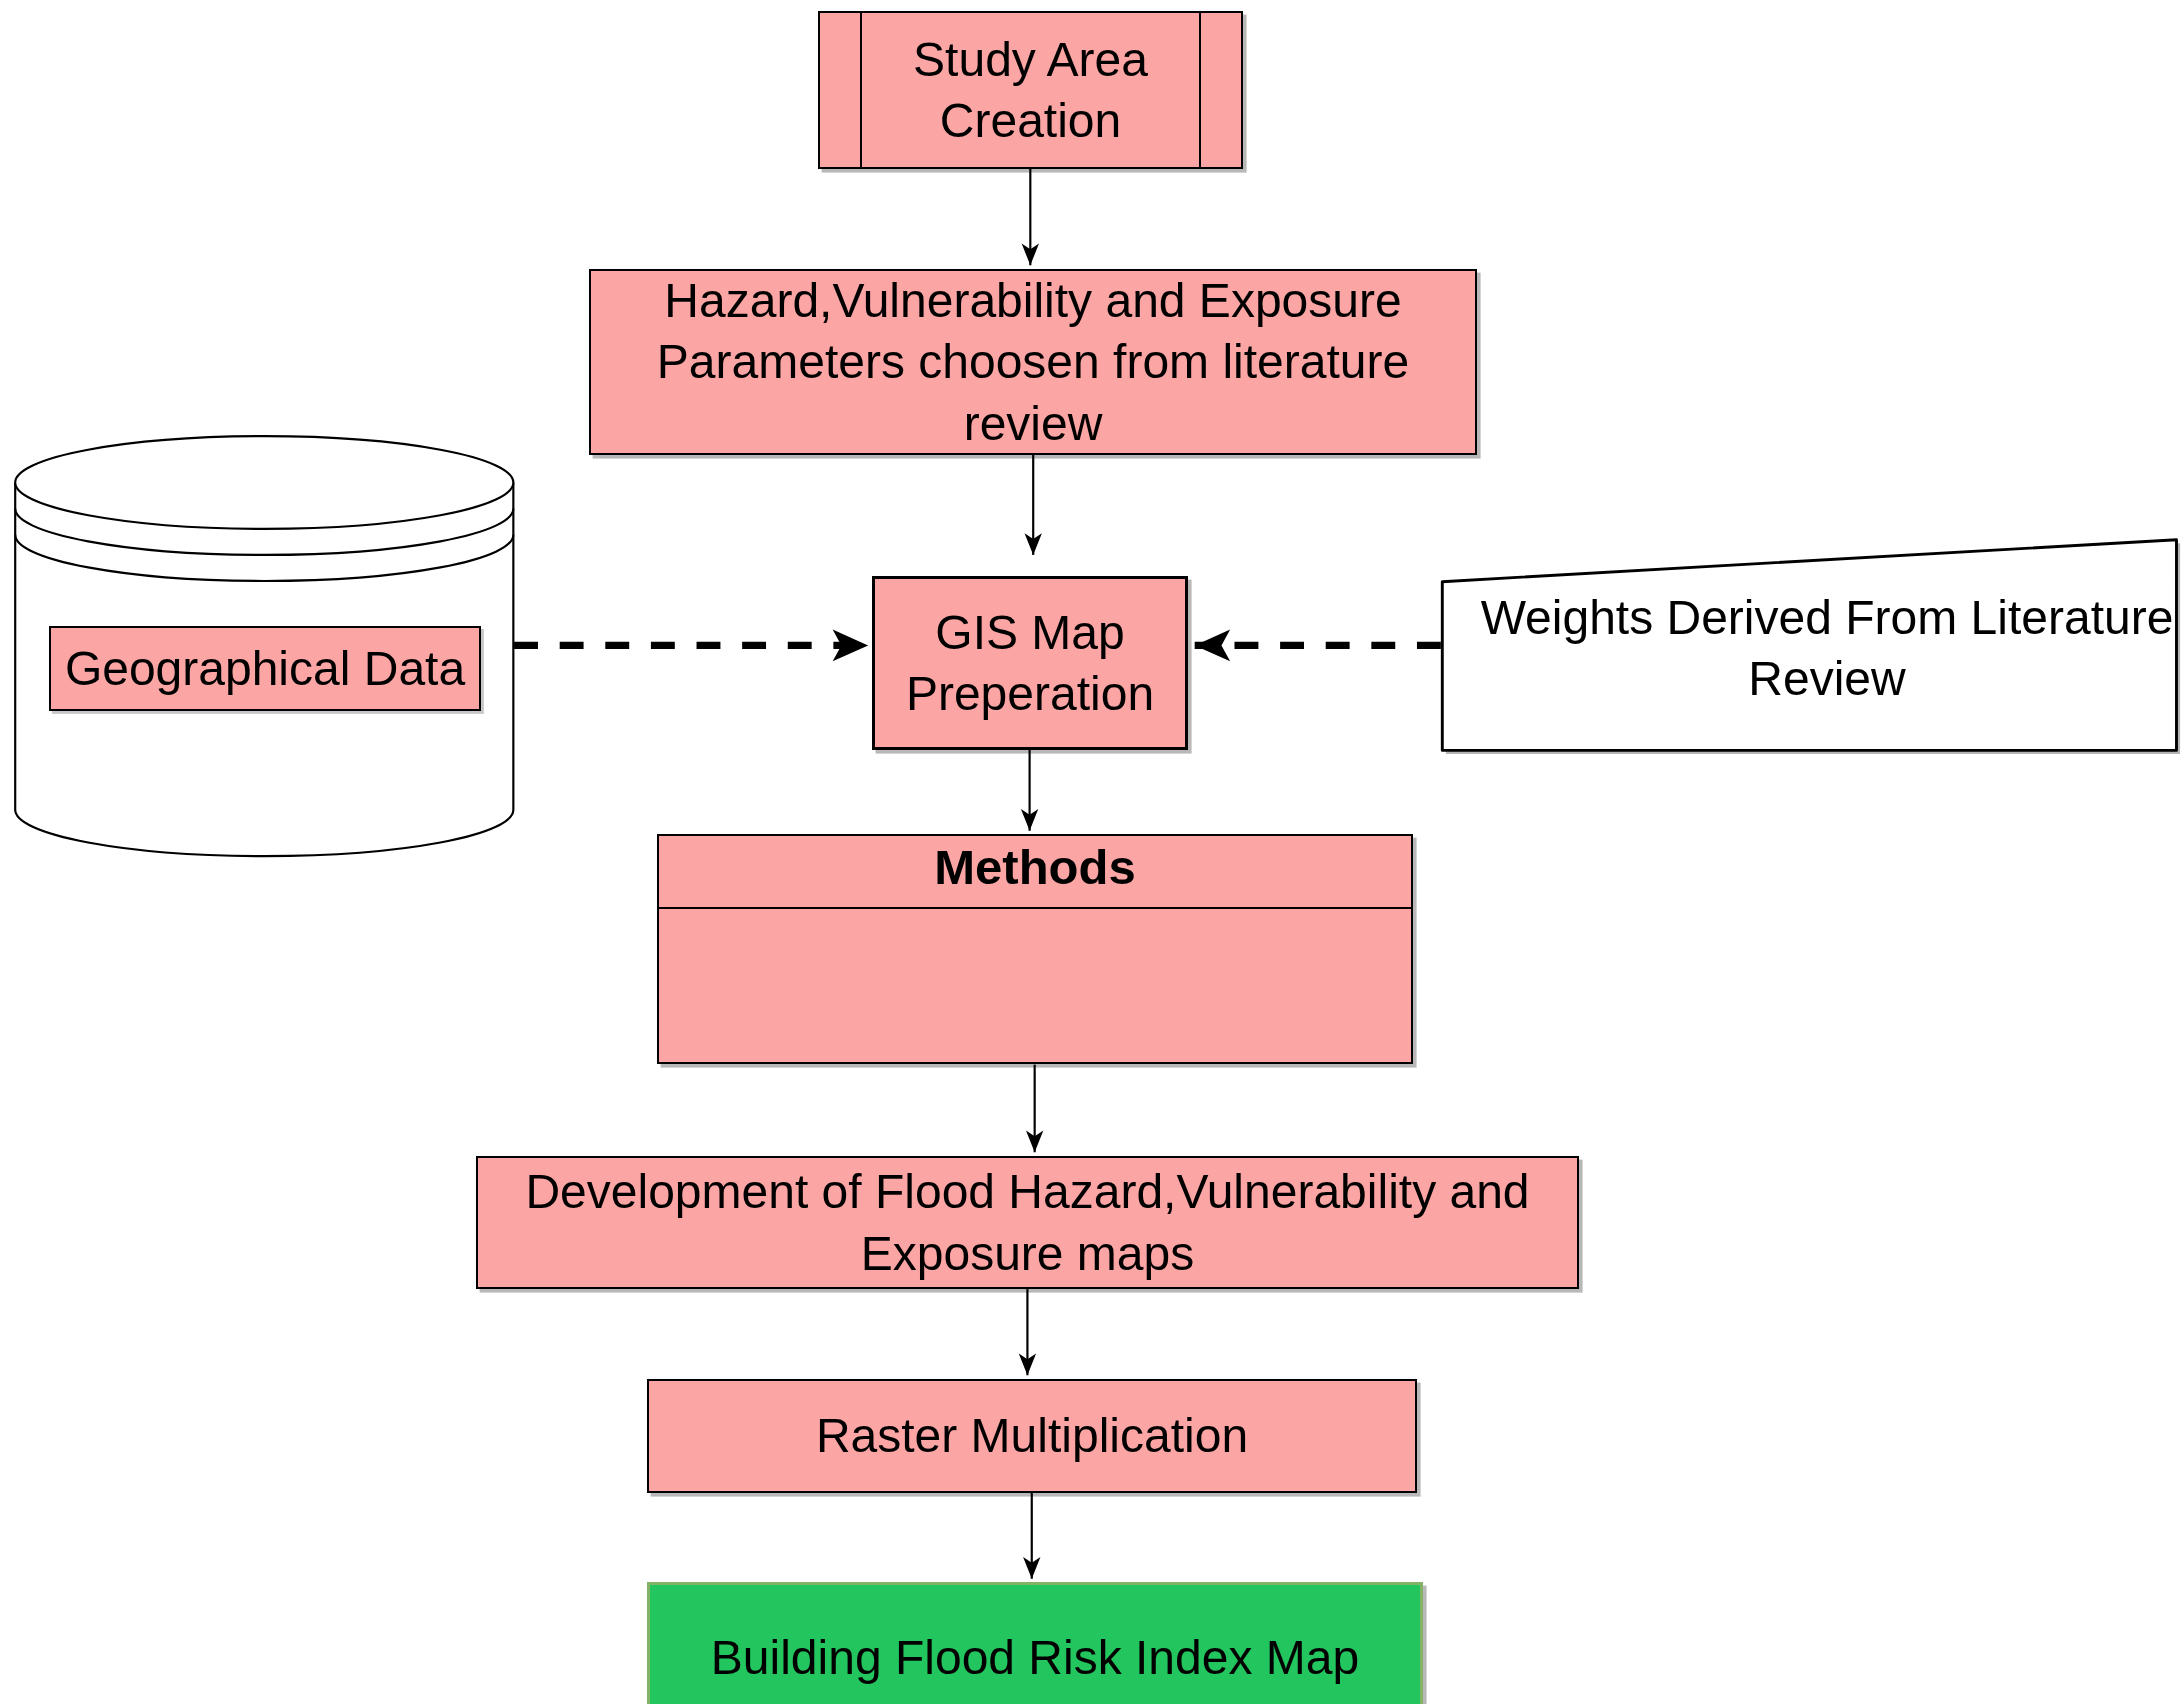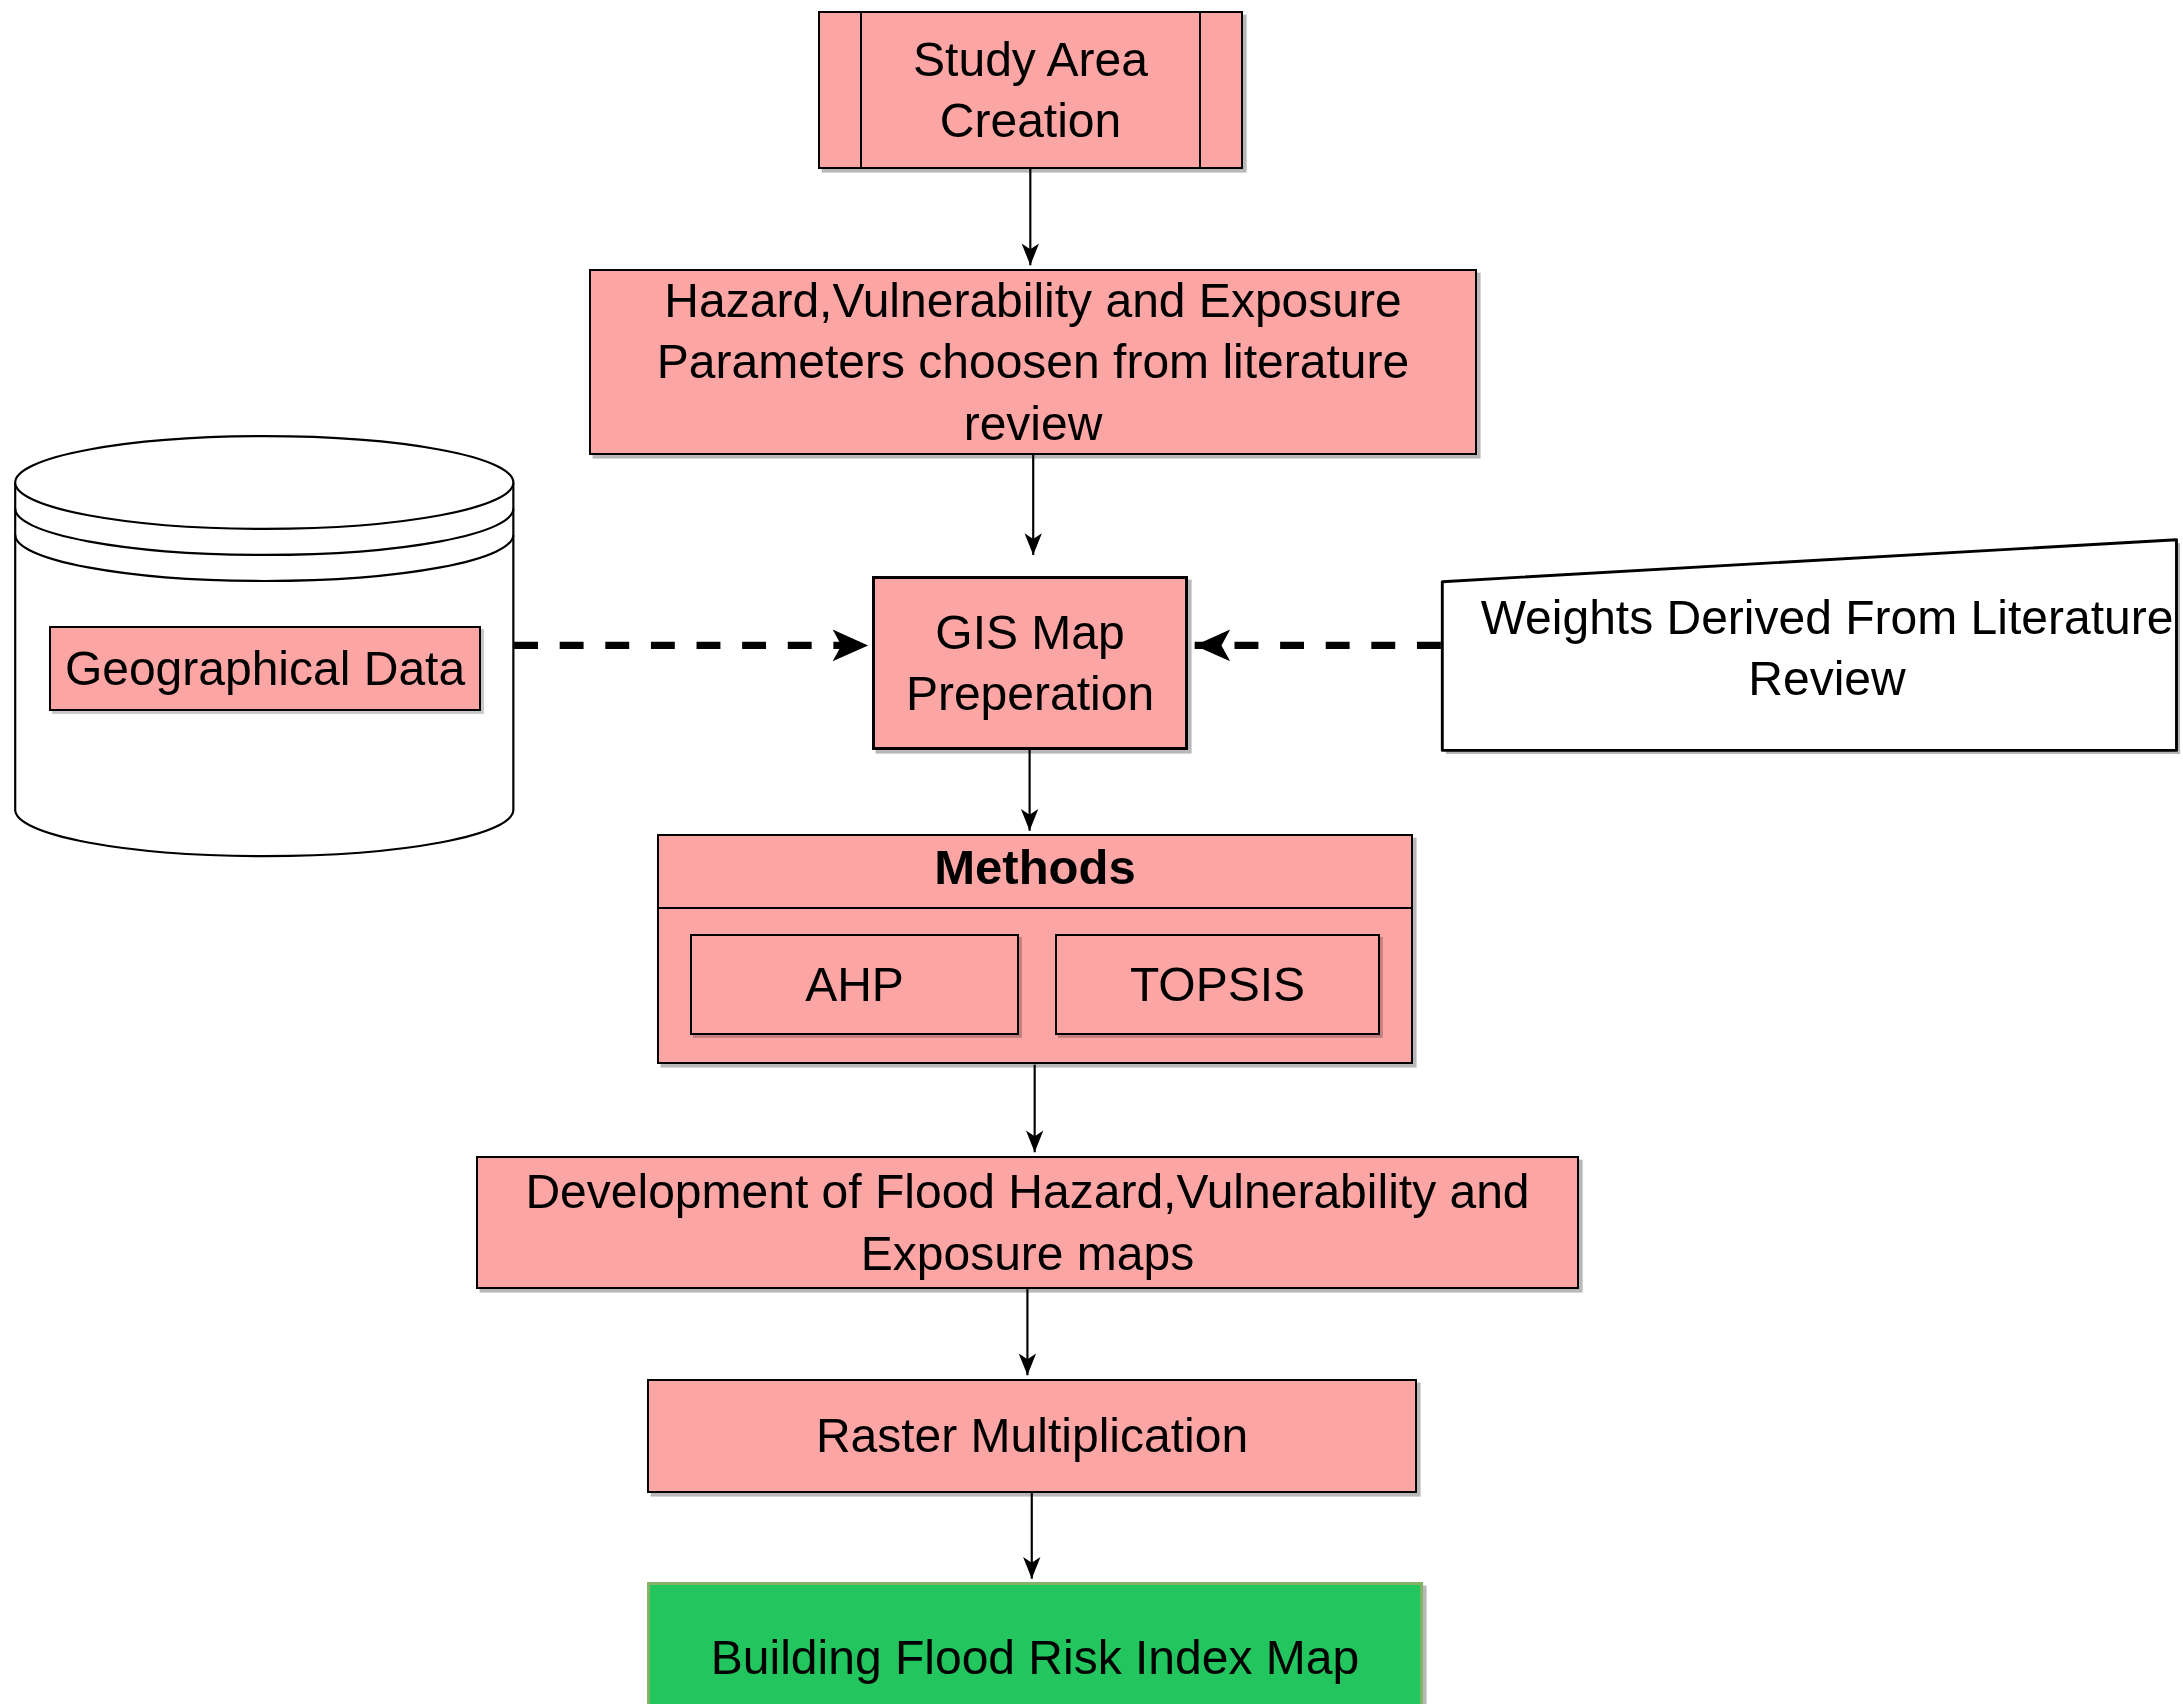--- a/index.html
+++ b/index.html
@@ -93,28 +93,20 @@
   </div>
 
   <div class="node noshadow" id="weights-text">
     <span>Weights Derived From Literature Review</span>
   </div>
 
   <div class="node" id="methods-box">
     <div id="methods-header">
       <span>Methods</span>
     </div>
-    <div id="methods-body">
-      <div class="node" id="ahp-box">
-        <span>AHP</span>
-      </div>
-      <div class="node" id="topsis-box">
-        <span>TOPSIS</span>
-      </div>
-    </div>
   </div>
 
   <div class="node" id="dev-box">
     <span>Development of Flood Hazard,Vulnerability and Exposure maps</span>
   </div>
 
   <div class="node" id="raster-box">
     <span>Raster Multiplication</span>
   </div>
 

